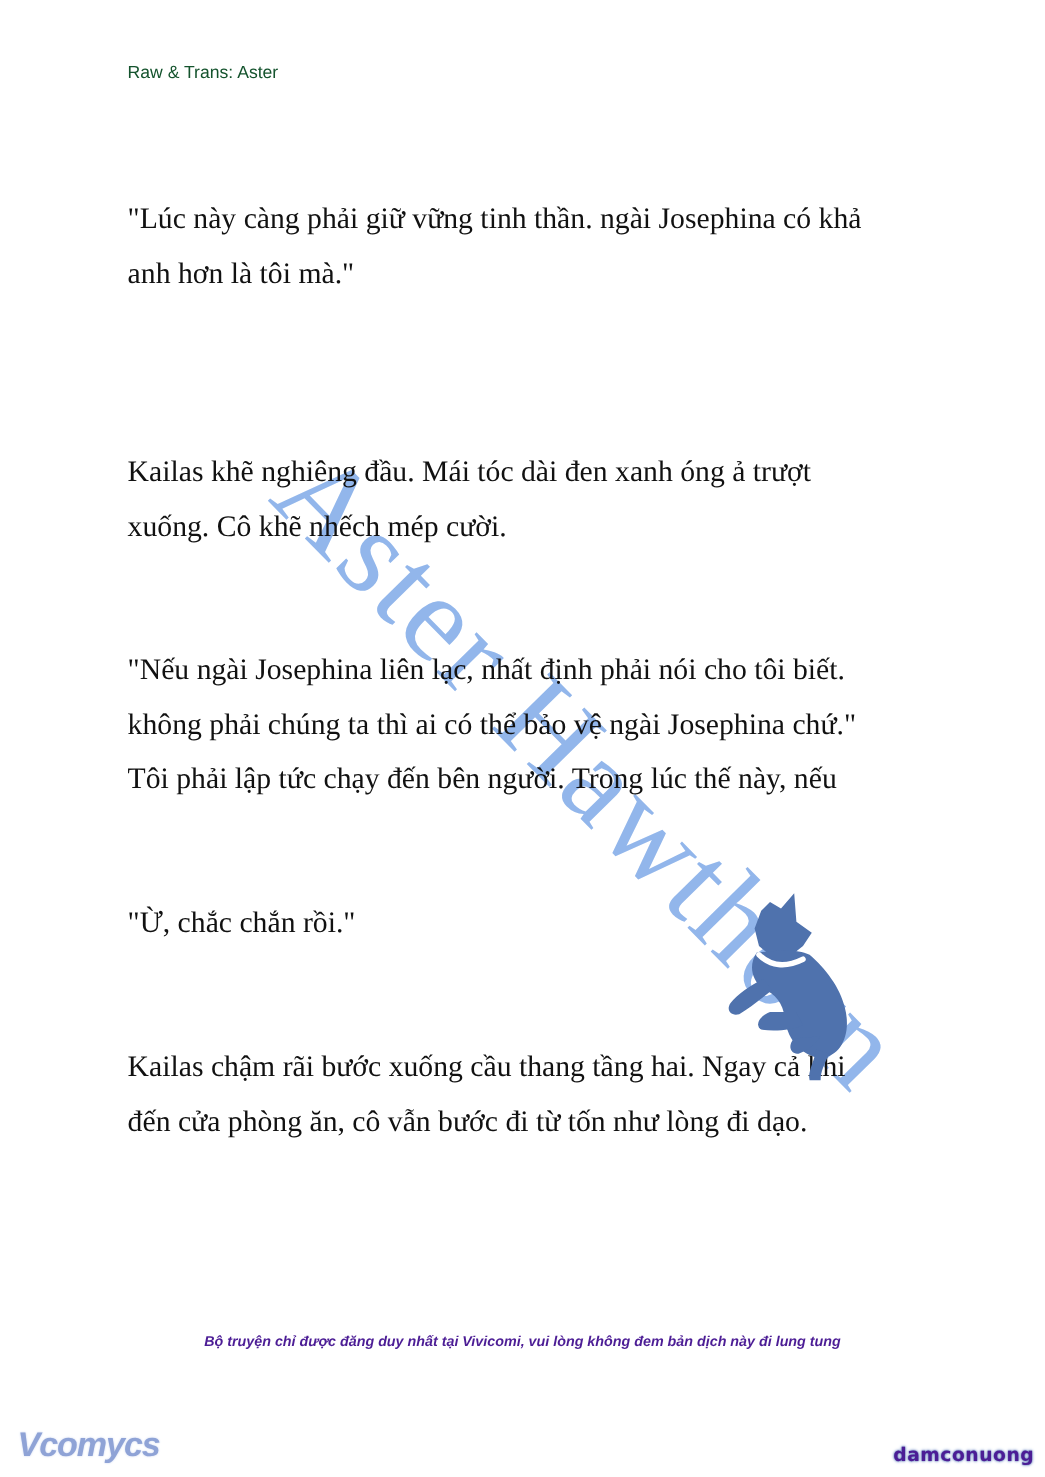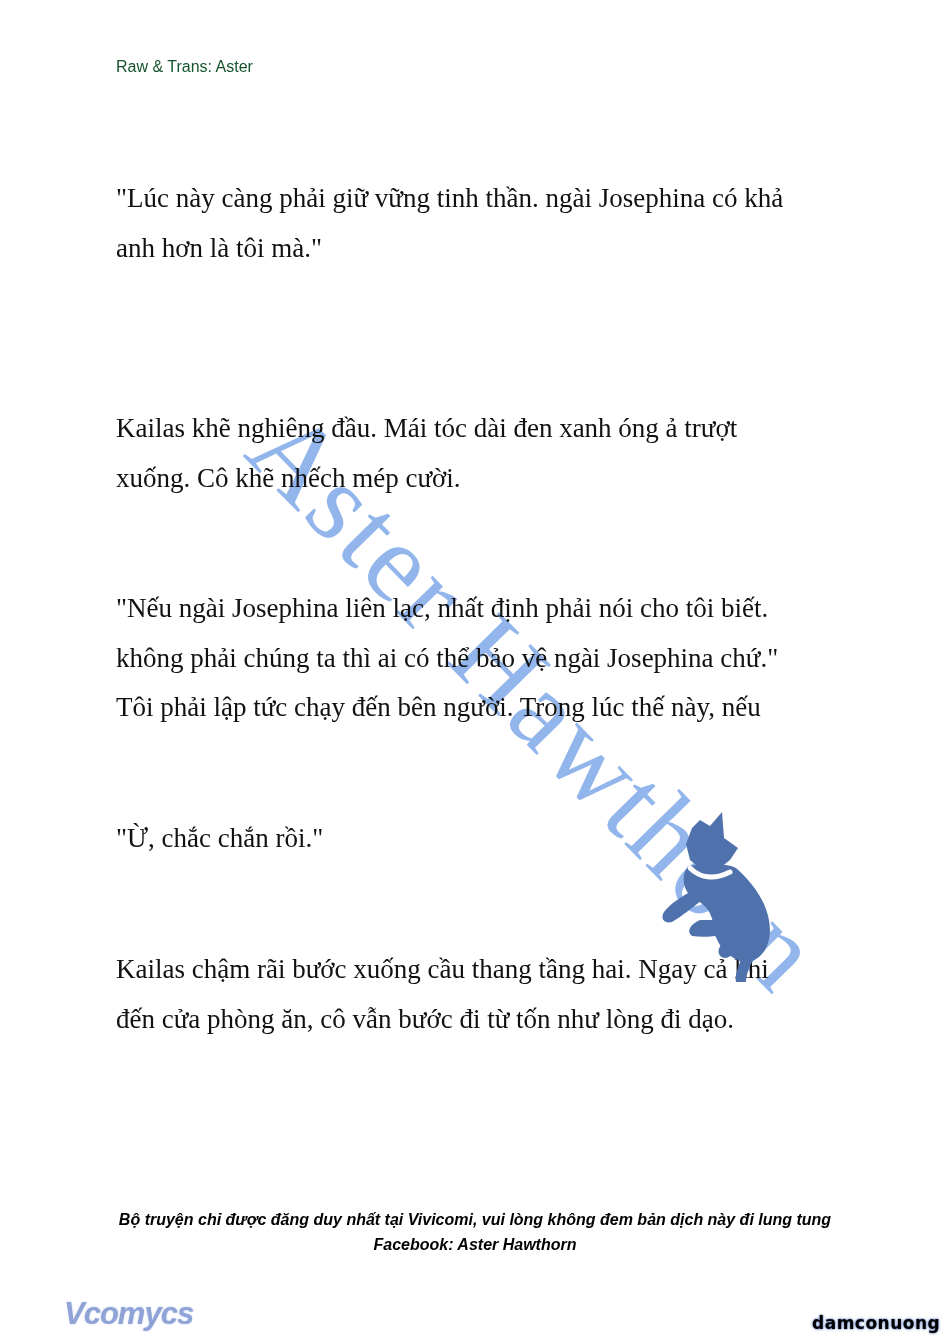--- a/index.html
+++ b/index.html
@@ -22,34 +22,33 @@
     position: absolute; left: 120px; top: 575px;
     transform-origin: 0 0; transform: rotate(45.5deg) translate(0,-265px);
     font-family: "Liberation Serif", serif; font-size: 112px;
     color: #8db3ea; white-space: nowrap; letter-spacing: 3px;
     opacity: 0.95; pointer-events: none; line-height: 1;
   }
   .cat { position: absolute; left: 650px; top: 808px; width: 130px; height: 175px; }
   .footer {
     position: absolute; left: 0; width: 950px; top: 1207px; text-align: center;
     font-family: "Liberation Sans", sans-serif; font-style: italic; font-weight: bold;
-    font-size: 16px; color: #000000; line-height: 25px;
+    font-size: 13px; color: #4c1d95; line-height: 25px;
   }
   .footer .ln { display: block; }
   .logo-left {
     position: absolute; left: 16px; top: 1296px;
     font-family: "Liberation Sans", sans-serif; font-style: italic; font-weight: bold;
     font-size: 31px; color: #8fa3d6; letter-spacing: -1px;
     text-shadow: 0 0 2px #c7d2ee;
-    margin-left: 48px;
   }
   .logo-right {
     position: absolute; left: 812px; top: 1313px;
     font-family: "DejaVu Sans", sans-serif; font-size: 17px; font-weight: bold;
-    color: #000000; letter-spacing: 0.5px;
+    color: #4c1d95; letter-spacing: 0.5px;
     text-shadow: 0 0 3px #7f95c9, 0 0 2px #7f95c9, 0 0 1px #5d77b6;
   }
 </style>
 </head>
 <body>
 
 <div class="header">Raw &amp; Trans: Aster</div>
 
 <div class="watermark">Aster Hawthorn</div>
 
@@ -92,17 +91,16 @@
     <path d="M72 136 C66 142 68 150 76 150 C86 146 92 140 96 134 Z"></path>
 
     <path d="M92 146 C90 158 84 166 86 174 L96 174 C96 166 100 158 104 150 Z"></path>
   </g>
 
   <path d="M40 60 C50 70 64 72 80 64" stroke="#ffffff" stroke-width="5" fill="none" stroke-linecap="round"></path>
 </svg>
 
 <div class="footer">
   <span class="ln">Bộ truyện chỉ được đăng duy nhất tại Vivicomi, vui lòng không đem bản dịch này đi lung tung</span>
-  <span class="ln">Facebook: Aster Hawthorn</span>
 </div>
 
 <div class="logo-left">Vcomycs</div>
 <div class="logo-right">damconuong</div>
 
 </body></html>

